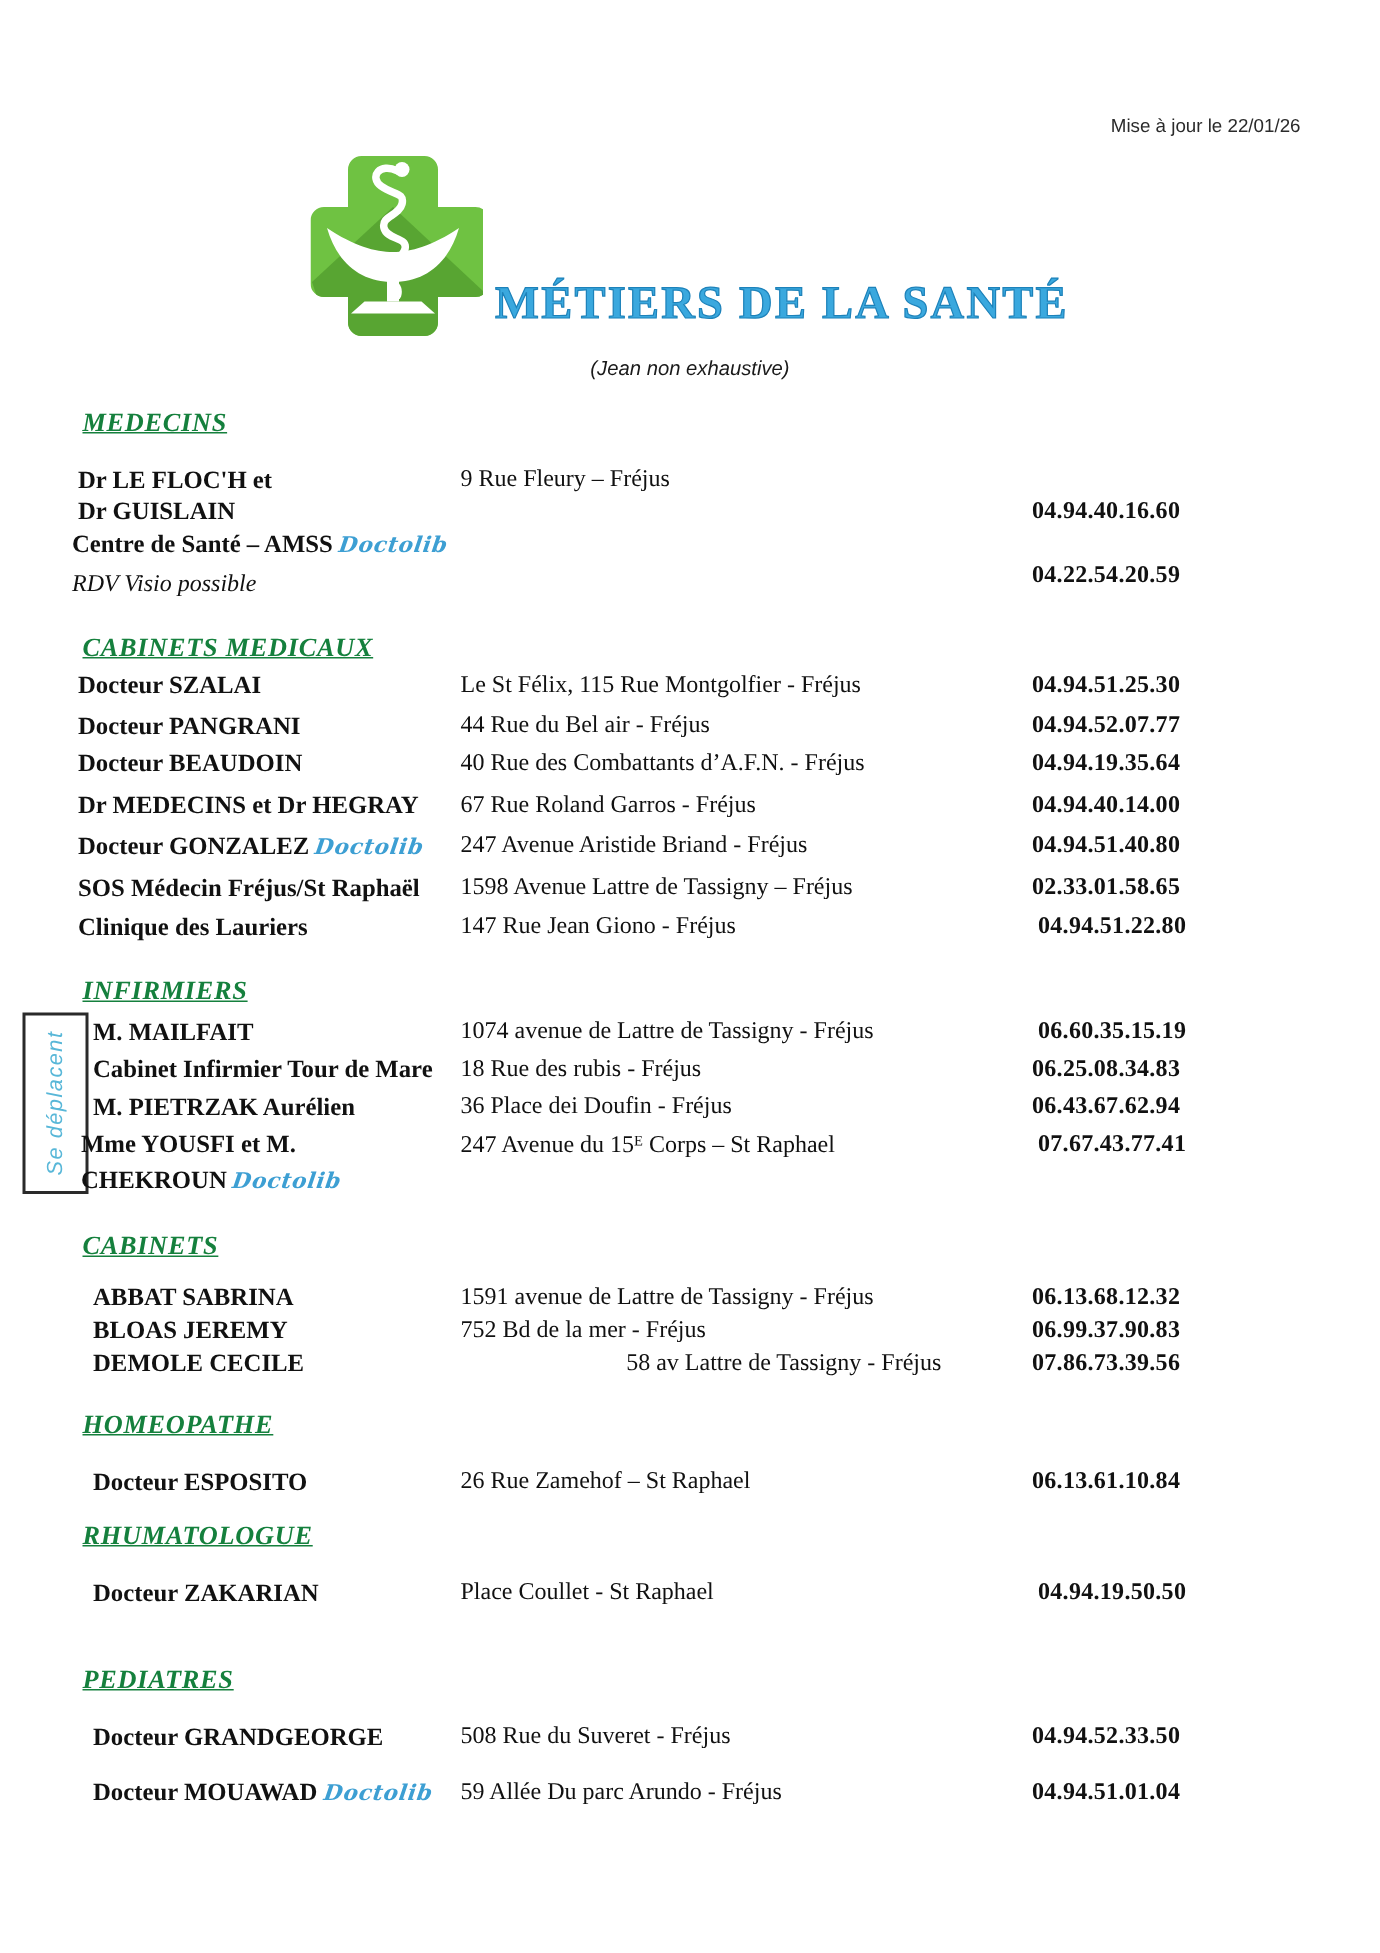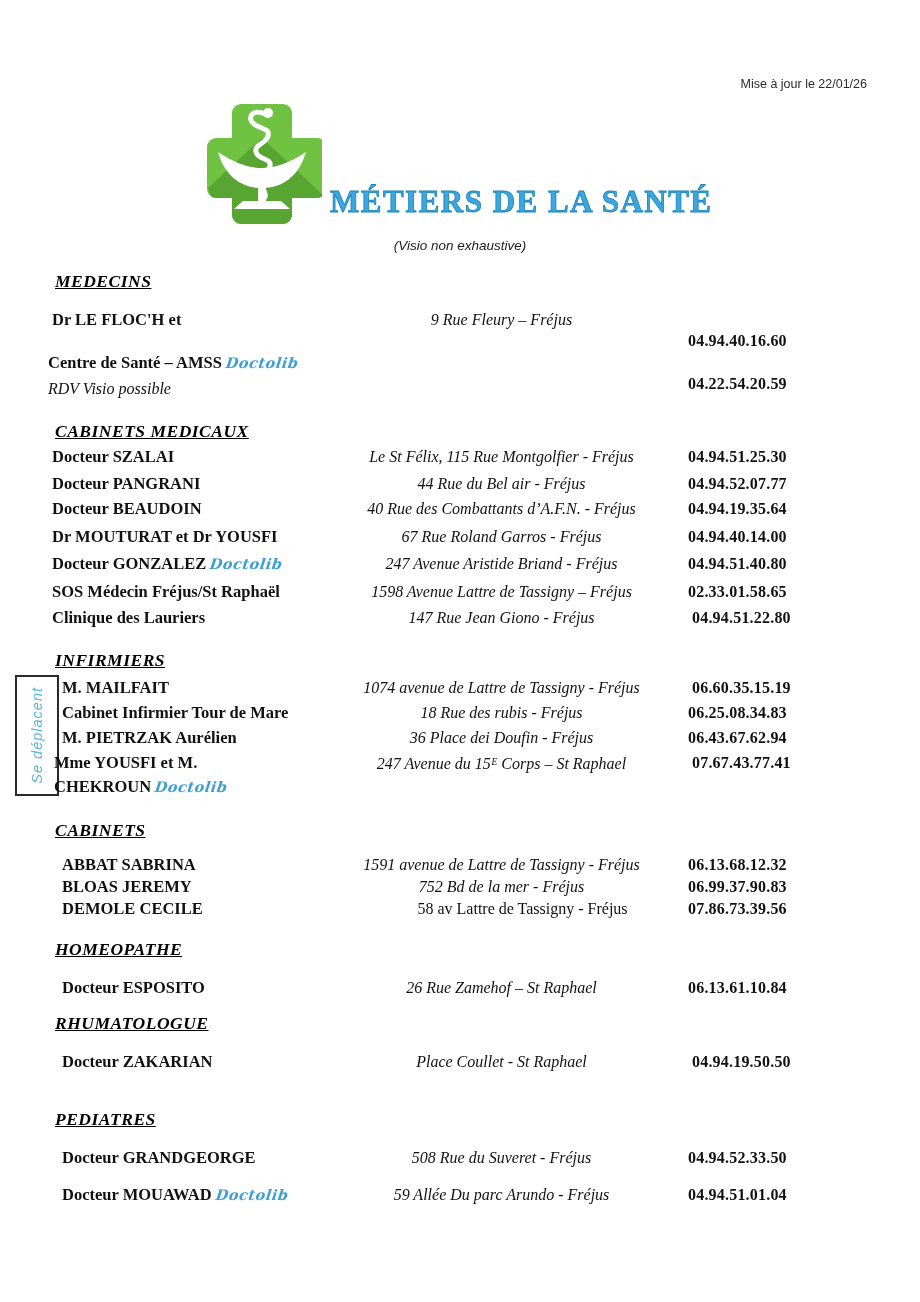--- a/index.html
+++ b/index.html
@@ -6,25 +6,25 @@
   .page{position:relative;width:920px;height:1302px;background:#ffffff;overflow:hidden;
         font-family:"Liberation Serif",serif;color:#111;}
   .update-note{position:absolute;top:77px;right:53px;font-family:"Liberation Sans",sans-serif;
         font-size:12.5px;color:#2b2b2b;}
   .logo{position:absolute;left:202px;top:100px;width:120px;height:124px;}
   .title{position:absolute;left:330px;top:184px;margin:0;font-size:31px;font-weight:700;
         letter-spacing:1.5px;color:#3aa8de;-webkit-text-stroke:0.8px #1d82ba;white-space:nowrap;}
   .subtitle{position:absolute;left:0;top:238px;width:920px;text-align:center;
         font-family:"Liberation Sans",sans-serif;font-style:italic;font-size:13.5px;color:#1a1a1a;}
   .heading{position:absolute;left:55px;margin:0;font-size:17.5px;font-weight:700;font-style:italic;
-        color:#000000;text-decoration:underline;letter-spacing:0.5px;white-space:nowrap;}
+        color:#15803d;text-decoration:underline;letter-spacing:0.5px;white-space:nowrap;}
   .row{position:absolute;left:52px;width:796px;}
   .cell{position:absolute;top:0;line-height:21px;}
   .name{left:0;width:278px;font-weight:700;font-size:16.5px;}
-  .addr{left:242px;width:415px;text-align:center;font-style:italic;font-size:16px;}
+  .addr{left:255px;width:415px;text-align:left;font-size:16px;}
   .addr.plain{font-style:normal;text-align:center;left:263px;}
   .phone{right:0;width:160px;text-align:left;font-weight:700;font-size:16px;letter-spacing:0.2px;}
   .doctolib{display:inline-block;color:#3d9fd3;font-style:italic;font-weight:700;font-size:14.5px;
         font-family:"DejaVu Serif",serif;transform:skewX(-8deg);letter-spacing:0.5px;}
   .note-italic{font-weight:400;font-style:italic;font-size:16px;margin-top:5px;}
   .side-box{position:absolute;left:15px;top:675px;width:40px;height:117px;border:2px solid #2a2a2a;
         display:flex;align-items:center;justify-content:center;background:#fff;}
   .side-box span{writing-mode:vertical-rl;transform:rotate(180deg);font-family:"Liberation Sans",sans-serif;
         font-style:italic;font-size:14.5px;color:#58b7d8;letter-spacing:1px;white-space:nowrap;}
 </style>
@@ -48,27 +48,28 @@
       </g>
       <path d="M16,52 C34,64 48,68 60,68 C72,68 86,64 104,52 C97,76 81,88 60,88 C39,88 23,76 16,52 Z" fill="#ffffff"></path>
       <rect x="56" y="86" width="8" height="15" fill="#ffffff"></rect>
       <path d="M41,101 L79,101 L88,109 L32,109 Z" fill="#ffffff"></path>
       <path d="M63,14 C51,8 44,18 52,24 C60,30 68,28 66,36 C64,44 52,44 54,52 C56,60 70,58 68,66 C66,74 55,74 57,82 C59,90 65,90 63,97" stroke="#ffffff" stroke-width="5" fill="none" stroke-linecap="round"></path>
       <circle cx="66" cy="13" r="5" fill="#ffffff"></circle>
     </svg>
   </div>
 
   <h1 class="title">MÉTIERS DE LA SANTÉ</h1>
-  <div class="subtitle">(Visio non exhaustive)</div>
+  <div class="subtitle">(Jean non exhaustive)</div>
 
   <h2 class="heading" style="top:271px">MEDECINS</h2>
 
   <div class="row" style="top:309px;height:46px">
     <div class="cell name">
       <div>Dr LE FLOC'H et</div>
+      <div>Dr GUISLAIN</div>
     </div>
     <div class="cell addr">9 Rue Fleury – Fréjus</div>
     <div class="cell phone" style="top:21px">04.94.40.16.60</div>
   </div>
 
   <div class="row" style="top:352px;height:50px">
     <div class="cell name" style="left:-4px;width:300px">
       <div><span>Centre de Santé – AMSS</span> <span class="doctolib">Doctolib</span></div>
       <div class="note-italic">RDV Visio possible</div>
     </div>
@@ -86,21 +87,21 @@
     <div class="cell name">Docteur PANGRANI</div>
     <div class="cell addr">44 Rue du Bel air - Fréjus</div>
     <div class="cell phone">04.94.52.07.77</div>
   </div>
   <div class="row" style="top:498px">
     <div class="cell name">Docteur BEAUDOIN</div>
     <div class="cell addr">40 Rue des Combattants d’A.F.N. - Fréjus</div>
     <div class="cell phone">04.94.19.35.64</div>
   </div>
   <div class="row" style="top:526px">
-    <div class="cell name" style="width:300px">Dr MOUTURAT et Dr YOUSFI</div>
+    <div class="cell name" style="width:300px">Dr MEDECINS et Dr HEGRAY</div>
     <div class="cell addr">67 Rue Roland Garros - Fréjus</div>
     <div class="cell phone">04.94.40.14.00</div>
   </div>
   <div class="row" style="top:553px">
     <div class="cell name"><span>Docteur GONZALEZ</span> <span class="doctolib">Doctolib</span></div>
     <div class="cell addr">247 Avenue Aristide Briand - Fréjus</div>
     <div class="cell phone">04.94.51.40.80</div>
   </div>
   <div class="row" style="top:581px">
     <div class="cell name">SOS Médecin Fréjus/St Raphaël</div>

